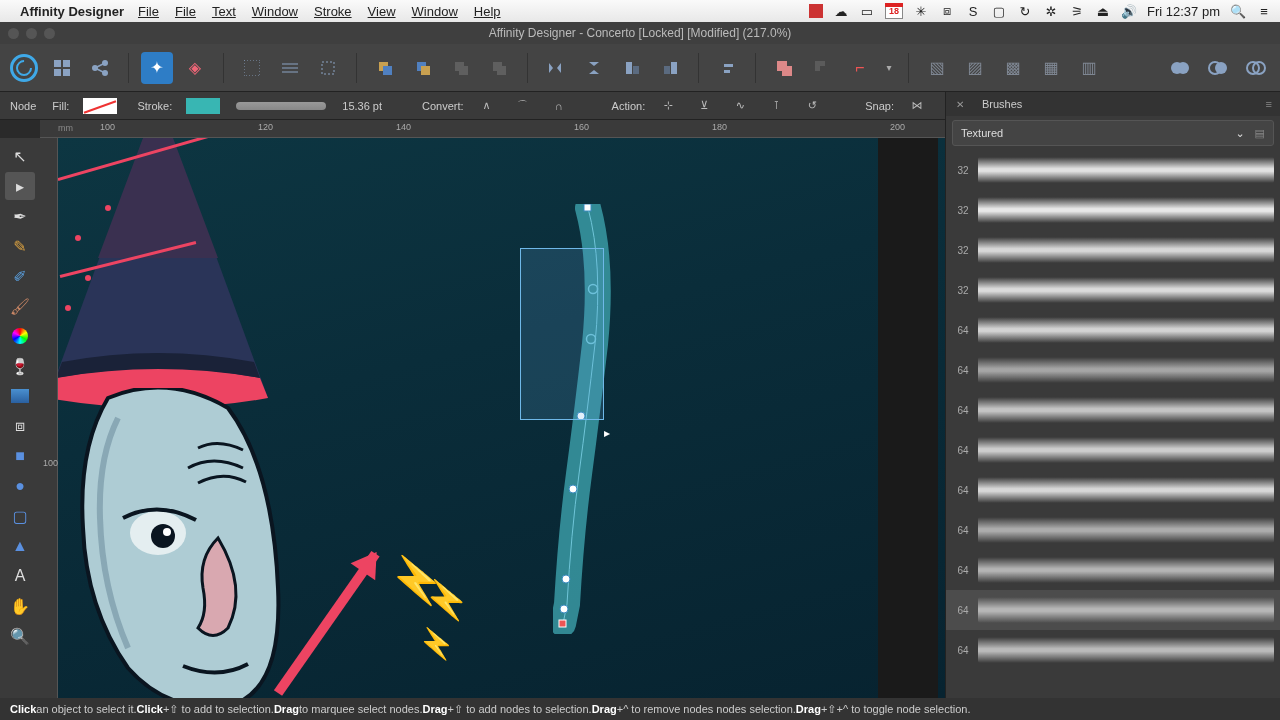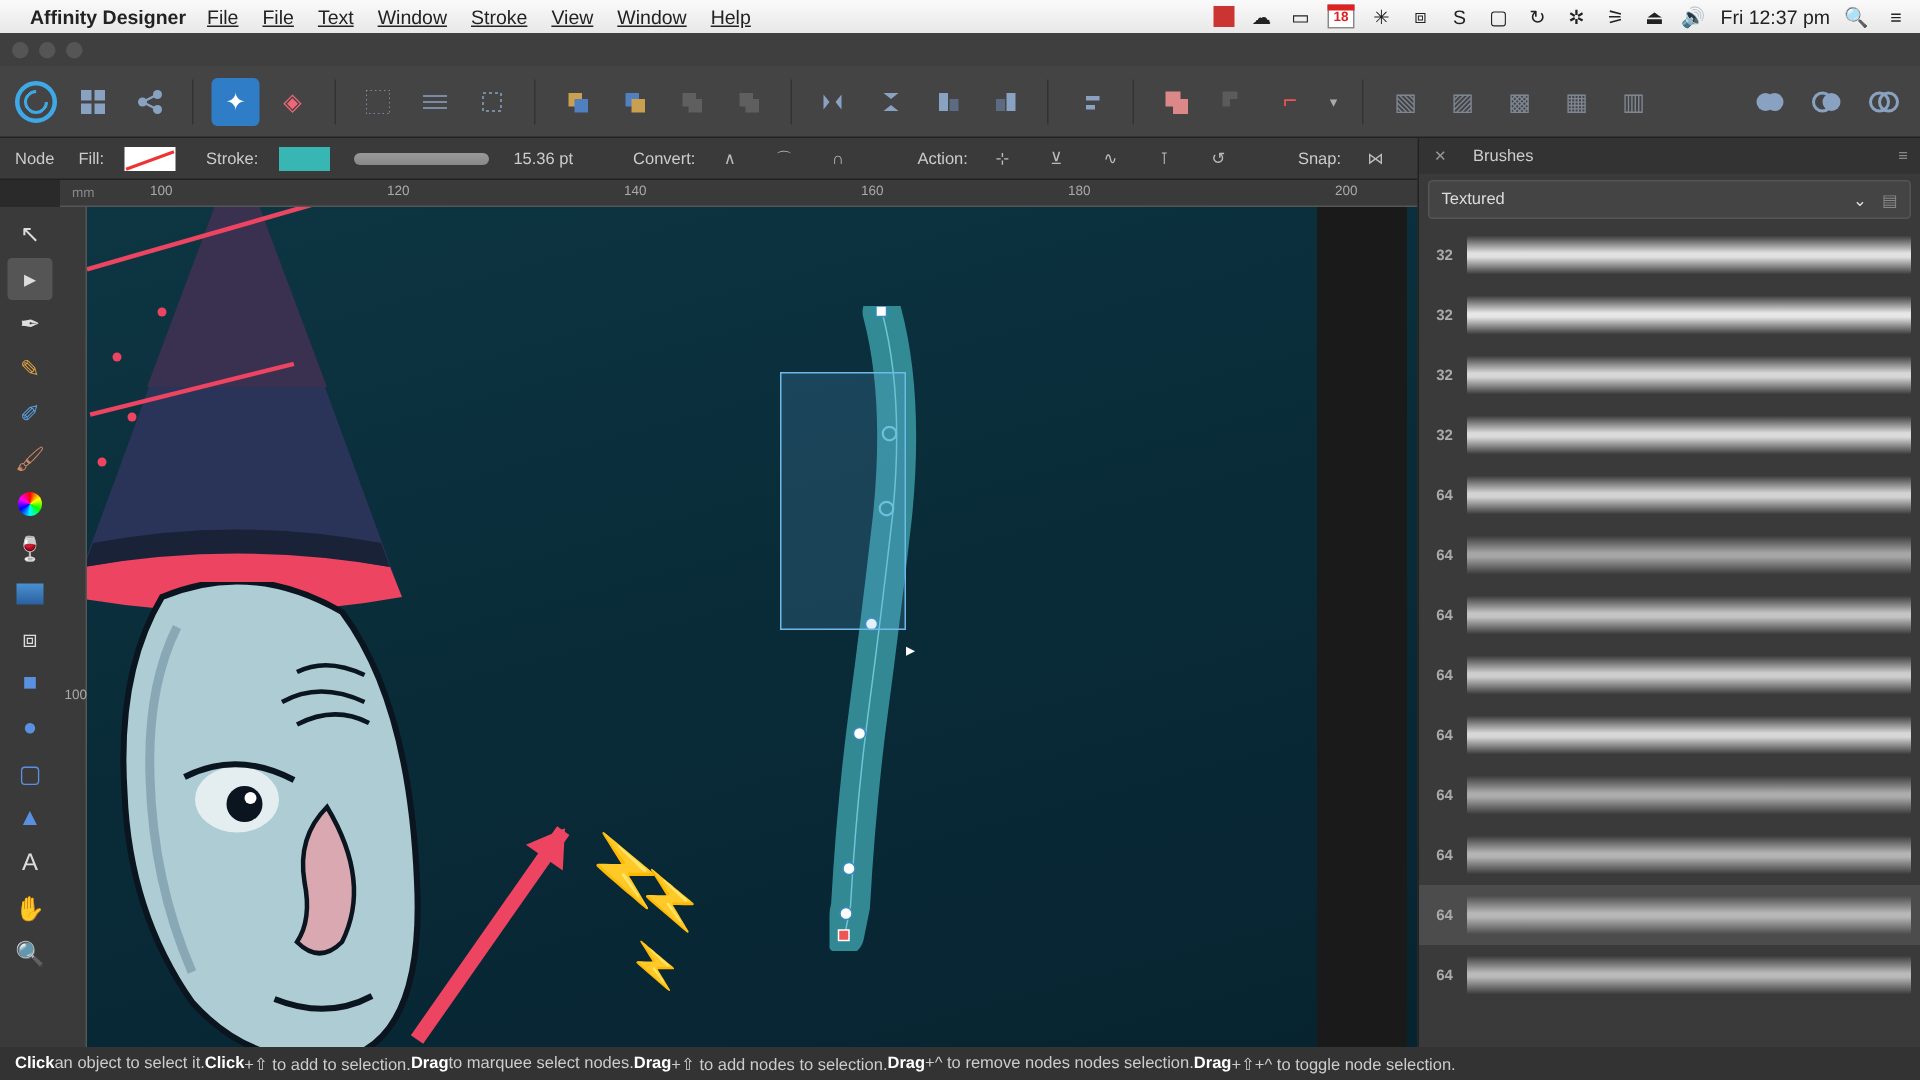--- a/index.html
+++ b/index.html
@@ -34,21 +34,21 @@
 .swatch { width: 34px; height: 16px; display: inline-block; vertical-align: middle; margin-left:4px; }
 .swatch.none { background: #fff; position: relative; }
 .swatch.none::after { content:""; position:absolute; left:0; right:0; top:50%; border-top:2px solid #e33; transform: rotate(-20deg); }
 .swatch.teal { background: #38b6b3; }
 .strokeprev { width: 90px; height: 8px; background: linear-gradient(#999,#888); border-radius: 4px; display:inline-block; margin: 0 6px; }
 .ctxicon { width: 22px; height: 18px; display: inline-flex; align-items: center; justify-content: center; color: #bbb; margin: 0 2px; }
 
 
 .work { position: absolute; top: 120px; left: 0; right: 0; bottom: 22px; background: #2a2a2a; }
 .ruler-h { position: absolute; top: 0; left: 40px; right: 335px; height: 18px; background: #3a3a3a; border-bottom: 1px solid #555; }
-.ruler-h .unit { position: absolute; left: 8px; top: 3px; font-size: 9px; color: #888; }
+.ruler-h .unit { position: absolute; left: 18px; top: 3px; font-size: 9px; color: #888; }
 .ruler-h .tick { position: absolute; top: 2px; font-size: 9px; color: #aaa; }
 .ruler-v { position: absolute; top: 18px; left: 40px; width: 18px; bottom: 0; background: #3a3a3a; border-right: 1px solid #555; }
 .ruler-v .tick { position: absolute; left: 3px; font-size: 9px; color: #aaa; transform: rotate(0); }
 
 
 .ltools { position: absolute; top: 18px; left: 0; width: 40px; bottom: 0; background: #3a3a3a; display: flex; flex-direction: column; align-items: center; padding-top: 4px; gap: 2px; }
 .ltool { width: 30px; height: 28px; display: flex; align-items: center; justify-content: center; color: #ddd; border-radius: 3px; font-size: 16px; }
 .ltool.sel { background: #555; }
 
 
@@ -70,21 +70,21 @@
 .marquee { position: absolute; left: 462px; top: 110px; width: 84px; height: 172px; border: 1px solid #6fb8e8; background: rgba(100,170,230,0.18); }
 .cursor { position: absolute; left: 546px; top: 288px; color: #fff; font-size: 12px; }
 
 
 .panel { position: absolute; top: -28px; right: 0; width: 335px; bottom: 0; background: #3a3a3a; border-left: 1px solid #222; }
 .panel-tab { height: 24px; background: #333; display: flex; align-items: center; font-size: 11px; color: #ccc; padding-left: 36px; }
 .panel-tab .x { position:absolute; left:10px; color:#999; font-size:10px; }
 .panel-sel { height: 26px; background: #444; margin: 4px 6px; border-radius: 3px; display: flex; align-items: center; padding: 0 8px; font-size: 11px; color: #ddd; border: 1px solid #555; }
 .panel-sel .chev { margin-left: auto; }
 .brushlist { position: absolute; top: 58px; left: 0; right: 0; bottom: 0; overflow: hidden; }
-.brushrow { height: 40px; display: flex; align-items: center; padding: 0 6px; font-weight: bold; }
+.brushrow { height: 40px; display: flex; align-items: center; padding: 0 6px; }
 .brushrow.sel { background: #4c4c4c; }
 .brushsize { width: 22px; font-size: 10px; color: #aaa; text-align: center; }
 .brushprev { flex: 1; height: 26px; margin-left: 4px; background: linear-gradient(180deg, rgba(255,255,255,0) 0%, rgba(255,255,255,var(--op,0.8)) 45%, rgba(255,255,255,var(--op,0.8)) 55%, rgba(255,255,255,0) 100%); border-radius: 2px; filter: blur(0.3px); }
 
 
 .statusbar { position: absolute; left: 0; right: 0; bottom: 0; height: 22px; background: #333; color: #ccc; font-size: 11px; display: flex; align-items: center; padding: 0 10px; }
 .statusbar b { color: #fff; font-weight: 700; }
 
 svg { display: block; }
 </style>
@@ -123,20 +123,21 @@
     <span class="icon">≡</span>
   </div>
 </div>
 
 <div class="titlebar">
   <div class="traffic">
     <div class="tl"></div>
     <div class="tl"></div>
     <div class="tl"></div>
   </div>
+  <div class="winlabel">Affinity Designer - Concerto [Locked] [Modified] (217.0%)</div>
 </div>
 
 <div class="toolbar">
   <div class="tbtn">
       <div class="logo"></div>
     </div>
   <div class="tbtn">
       <svg width="18" height="18">
         <rect x="1" y="1" width="7" height="7" fill="#8aa2c2"></rect>
         <rect x="10" y="1" width="7" height="7" fill="#8aa2c2"></rect>
@@ -293,21 +294,21 @@
   <span class="ctxicon">✕</span>
   <span class="ctxicon">⋇</span>
 </div>
 
 <div class="work">
 
   <div class="ruler-h">
     <span class="unit">mm</span>
     <span class="tick" style="left:60px">100</span>
     <span class="tick" style="left:218px">120</span>
-    <span class="tick" style="left:376px">140</span>
+    <span class="tick" style="left:356px">140</span>
     <span class="tick" style="left:534px">160</span>
     <span class="tick" style="left:672px">180</span>
     <span class="tick" style="left:850px">200</span>
   </div>
   <div class="ruler-v">
     <span class="tick" style="top:320px">100</span>
   </div>
 
   <div class="ltools">
     <div class="ltool">↖</div>

